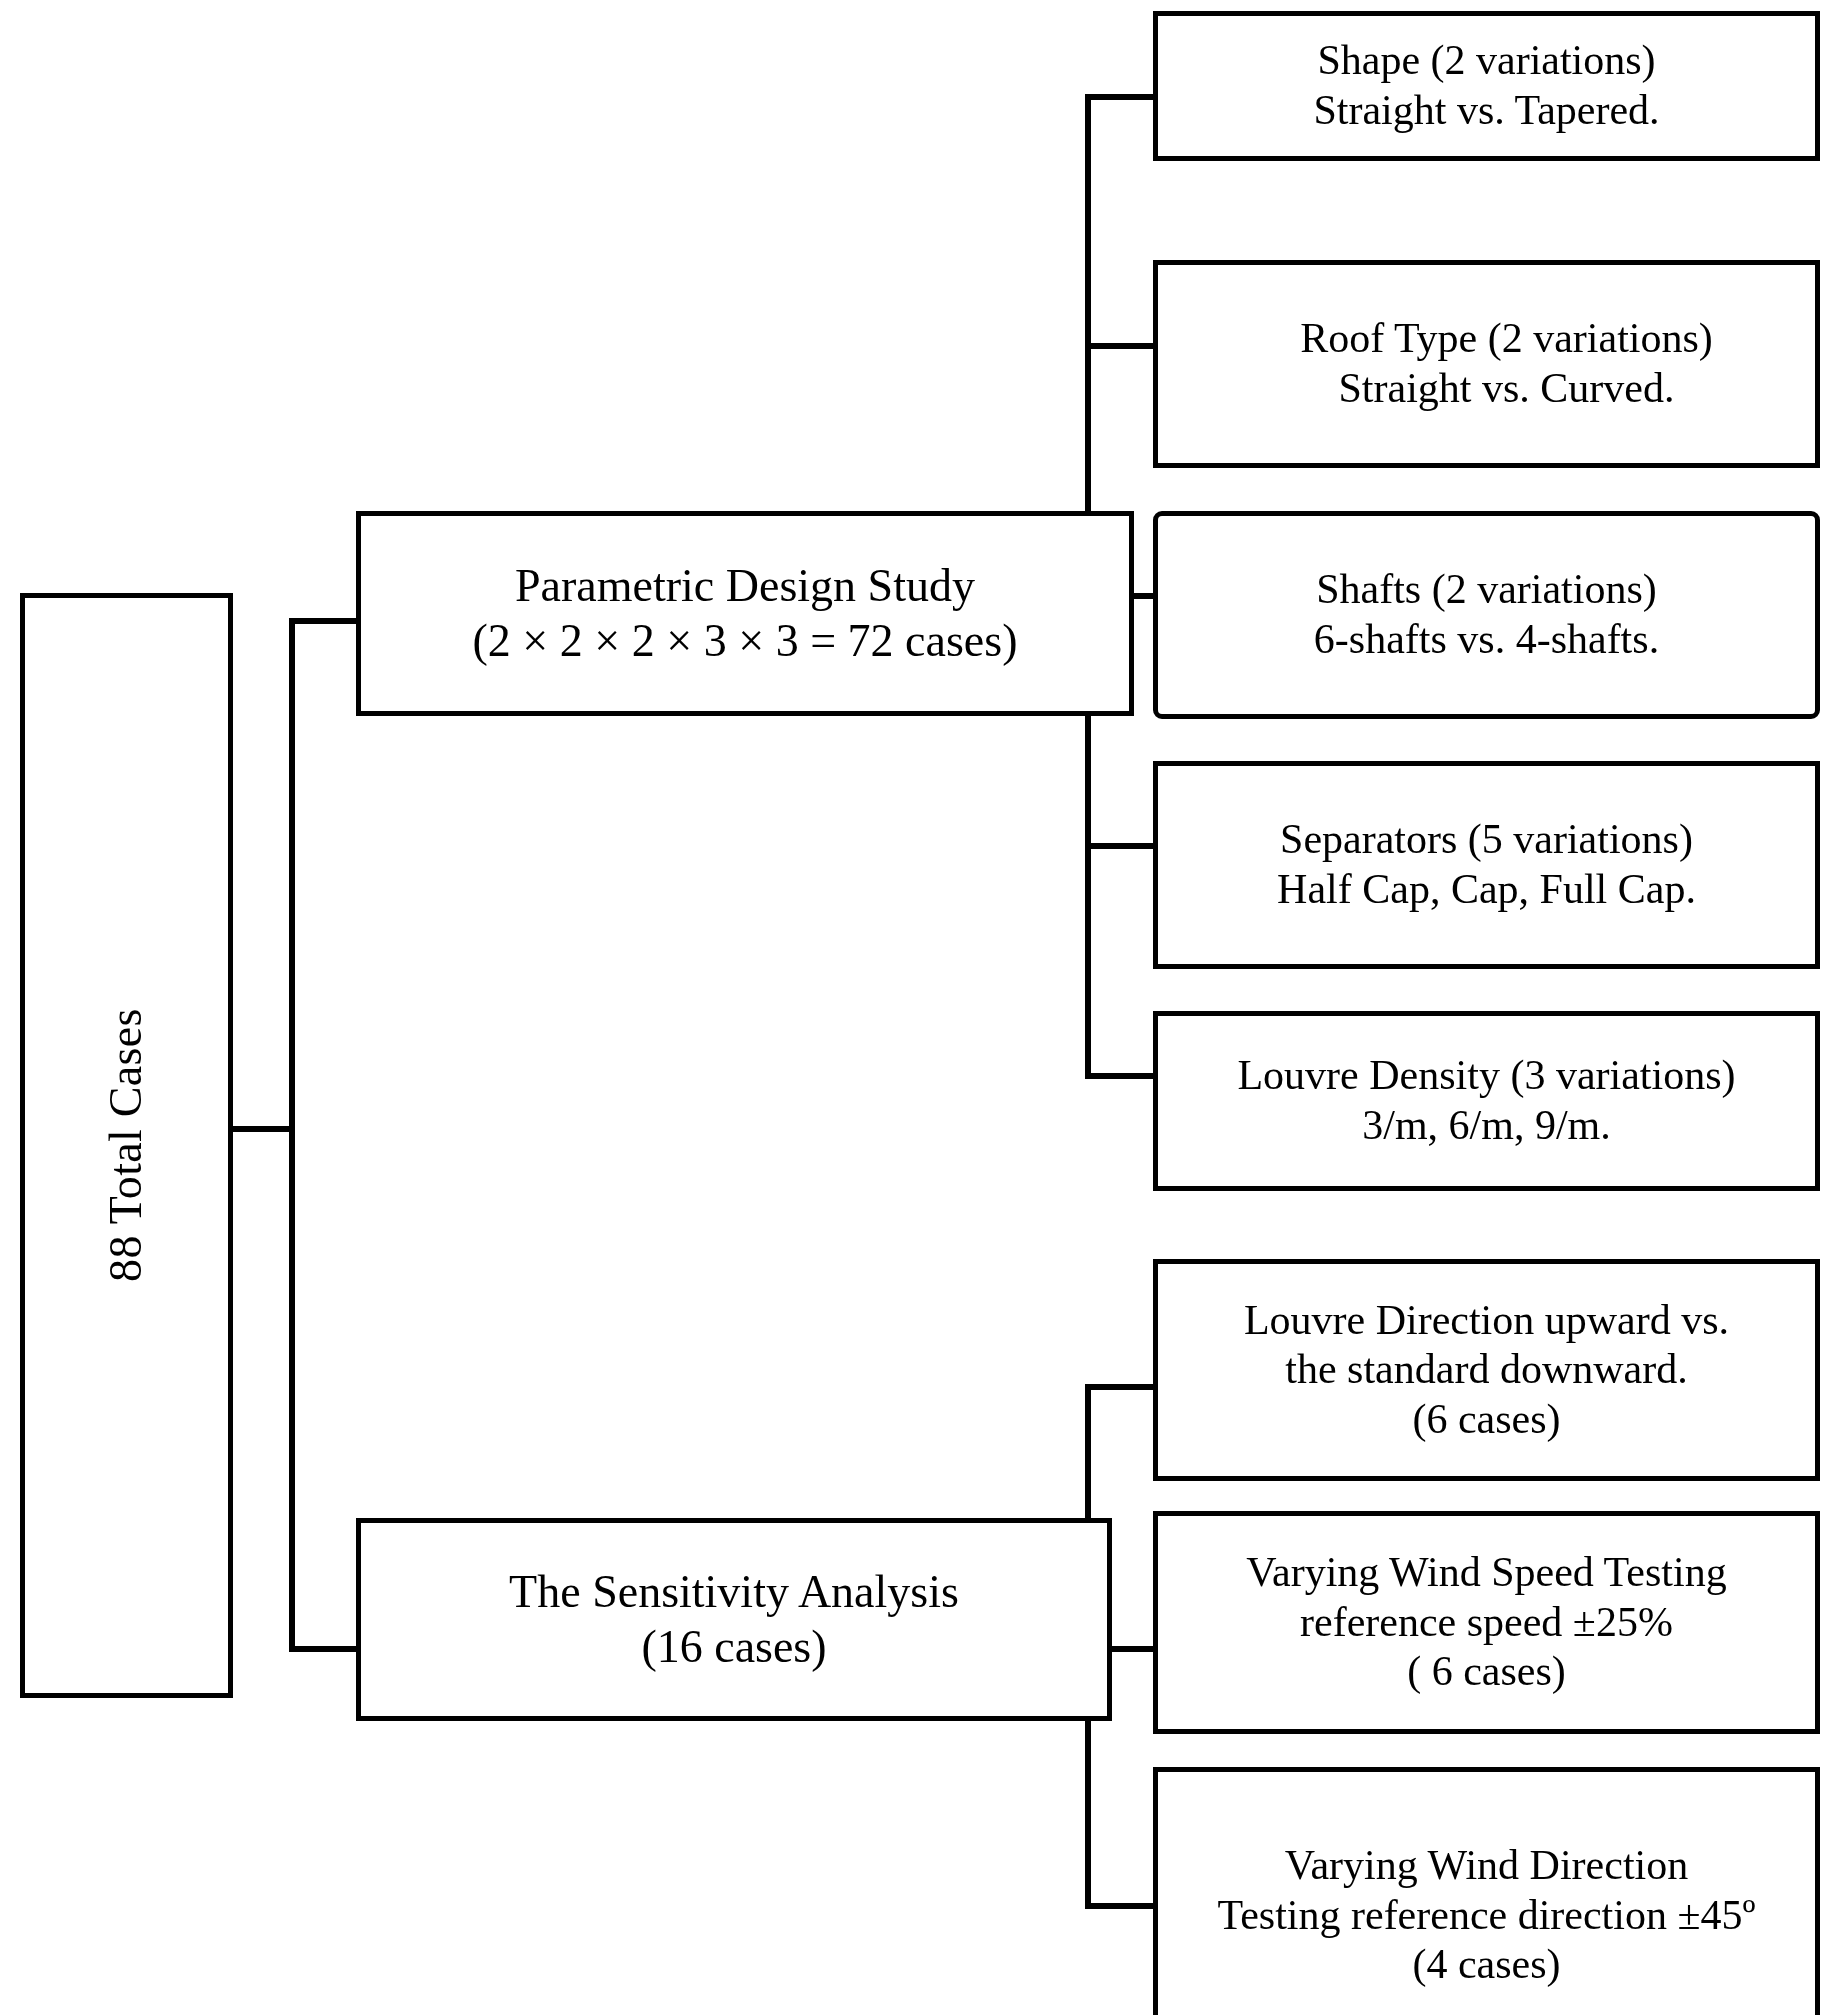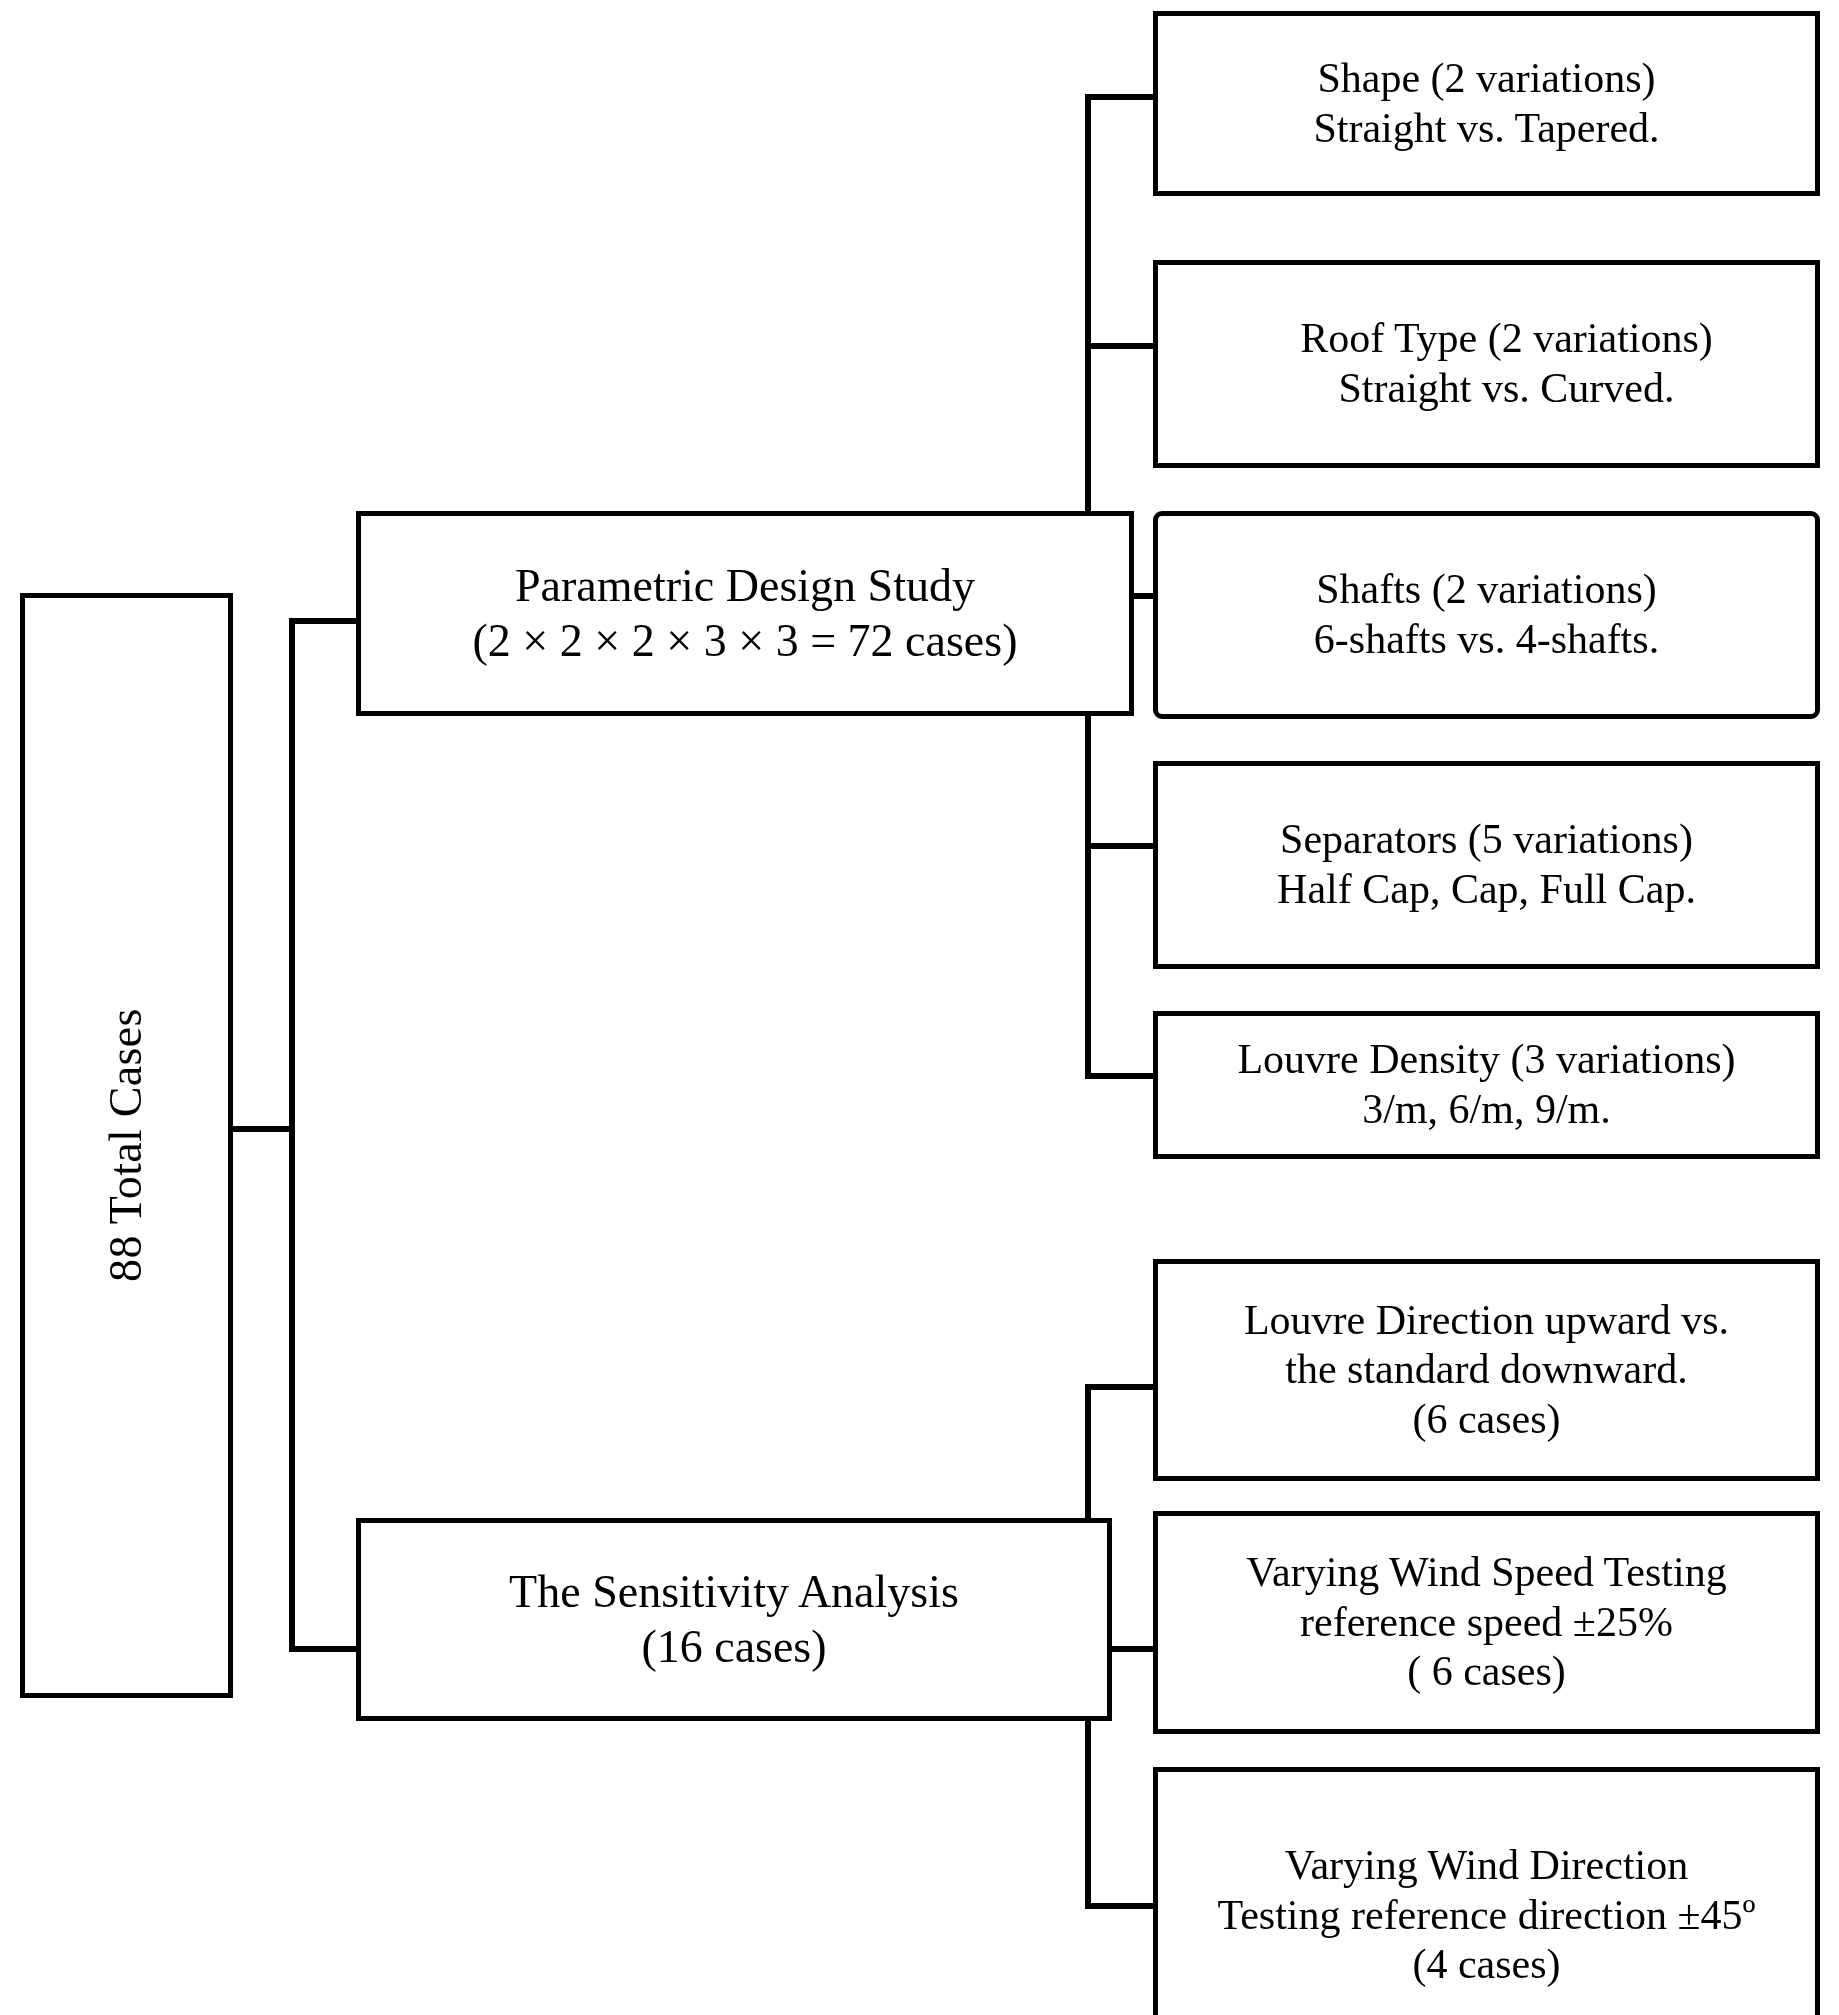--- a/index.html
+++ b/index.html
@@ -60,25 +60,25 @@
     width: 756px;
     height: 203px;
     font-size: 46px;
   }
   
   .leaf {
     left: 1153px;
     width: 667px;
     font-size: 42px;
   }
-  #leaf-shape      { top: 11px;   height: 185px; }
+  #leaf-shape      { top: 11px;   height: 150px; }
   #leaf-roof       { top: 260px;  height: 208px; padding-left: 40px; }
   #leaf-shafts     { top: 511px;  height: 208px; border-radius: 9px; }
   #leaf-separators { top: 761px; height: 208px; }
-  #leaf-louvre-den { top: 1011px; height: 148px; }
+  #leaf-louvre-den { top: 1011px; height: 180px; }
   #leaf-louvre-dir { top: 1259px; height: 222px; }
   #leaf-windspeed  { top: 1511px; height: 223px; }
   #leaf-winddir    { top: 1767px; height: 297px; }
 
   
   .line {
     position: absolute;
     background: #000000;
   }
   .vline { width: 5.5px; }

